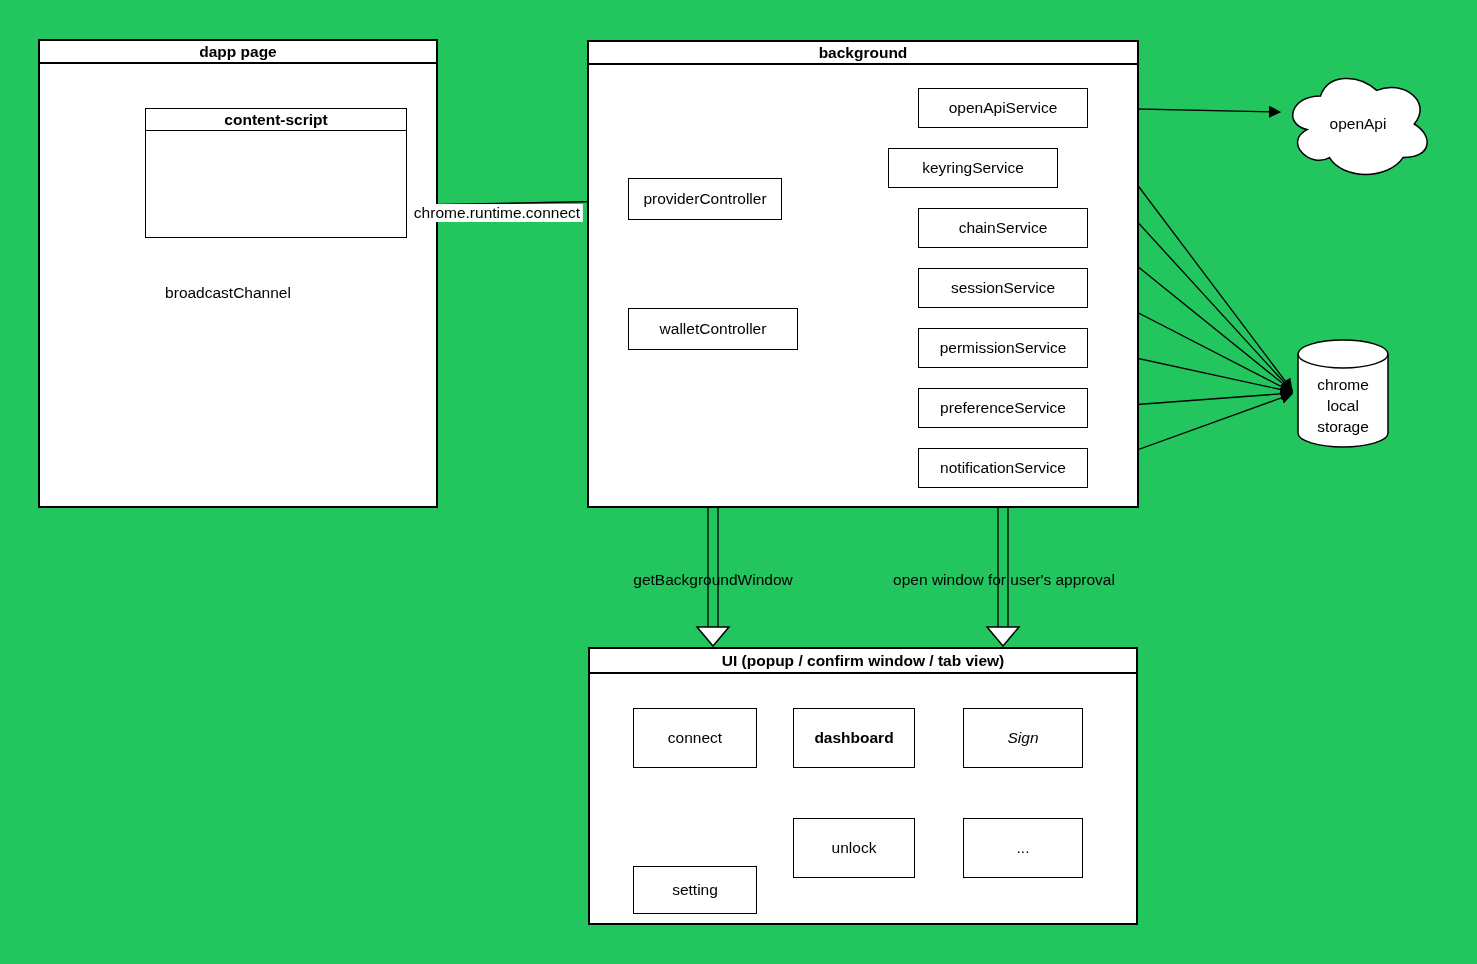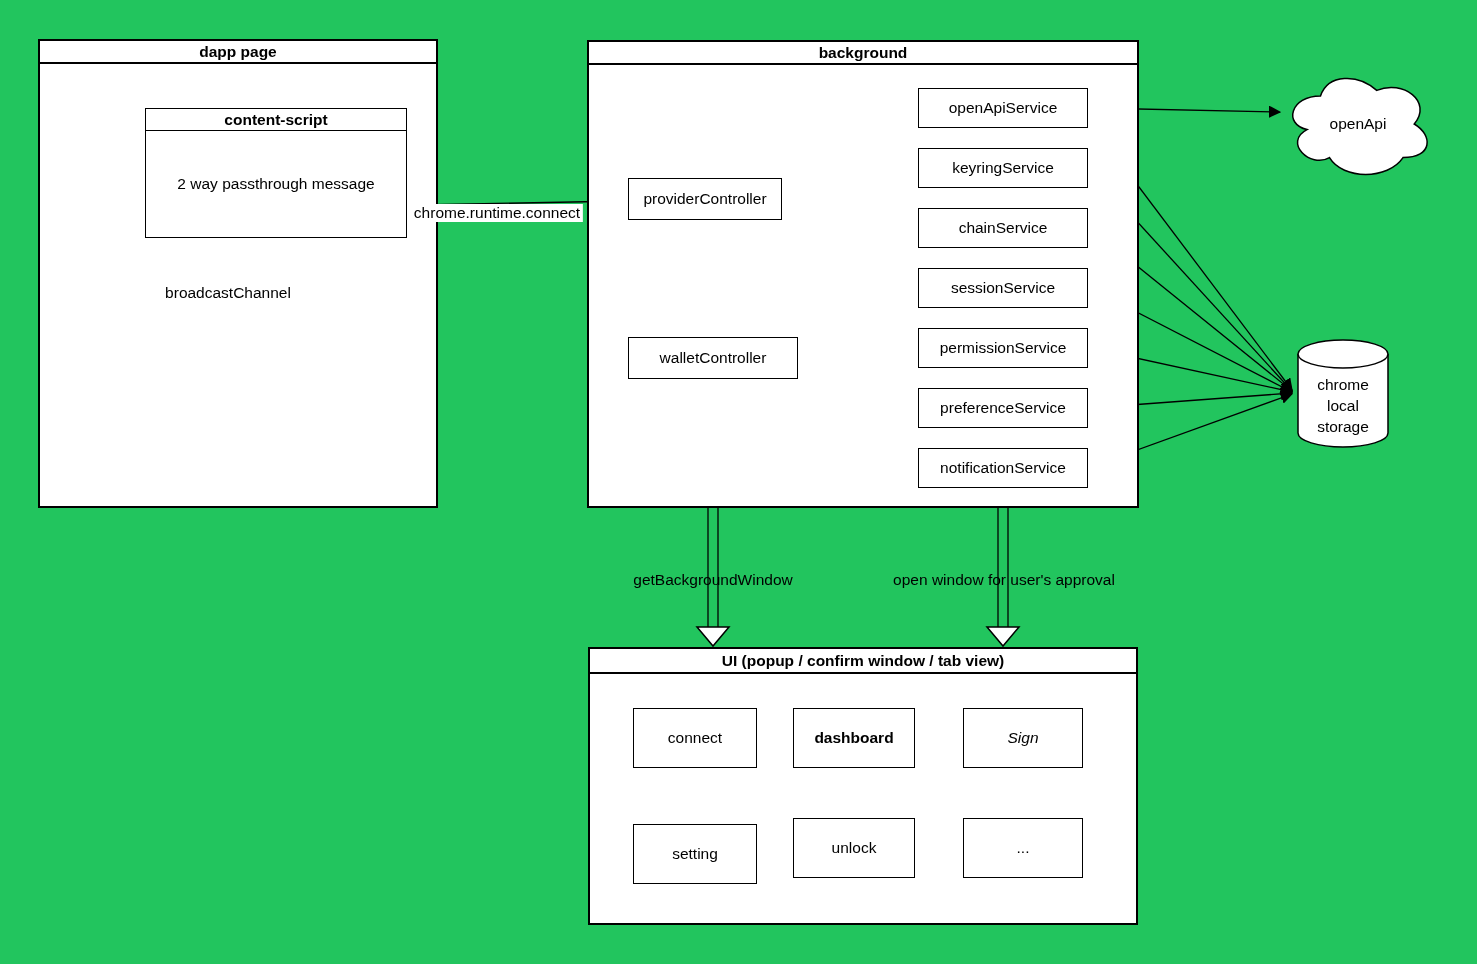--- a/index.html
+++ b/index.html
@@ -108,40 +108,39 @@
   </svg>
 
   <div class="node container" style="left:38px;top:39px;width:400px;height:469px;">
     <div class="hdr" style="height:23px;">
       <span>dapp page</span>
     </div>
   </div>
 
   <div class="node titled-box" style="left:98px;top:108px;width:262px;height:130px;margin-left:47px;">
     <div class="hdr">content-script</div>
-    <div class="body" style="height:106px;">2 way passthrough message</div>
   </div>
 
 
   <div class="edge-label" style="left:228px;top:293px;">broadcastChannel</div>
 
   <div class="edge-label" style="left:497px;top:206px;margin-top:7px;">chrome.runtime.connect</div>
 
   <div class="node container" style="left:587px;top:40px;width:552px;height:468px;">
     <div class="hdr" style="height:23px;text-align:center;">
       <span>background</span>
     </div>
   </div>
 
   <div class="node box" style="left:628px;top:178px;width:154px;height:42px;">providerController</div>
 
-  <div class="node box" style="left:628px;top:308px;width:170px;height:42px;margin-top:29px;">walletController</div>
+  <div class="node box" style="left:628px;top:308px;width:170px;height:42px;">walletController</div>
 
   <div class="node box" style="left:918px;top:88px;width:170px;height:40px;">openApiService</div>
-  <div class="node box" style="left:918px;top:148px;width:170px;height:40px;text-align:center;">keyringService</div>
+  <div class="node box" style="left:888px;top:148px;width:170px;height:40px;text-align:center;">keyringService</div>
   <div class="node box" style="left:918px;top:208px;width:170px;height:40px;">chainService</div>
   <div class="node box" style="left:918px;top:268px;width:170px;height:40px;">sessionService</div>
   <div class="node box" style="left:918px;top:328px;width:170px;height:40px;">permissionService</div>
   <div class="node box" style="left:918px;top:388px;width:170px;height:40px;">preferenceService</div>
   <div class="node box" style="left:918px;top:448px;width:170px;height:40px;">notificationService</div>
 
   <div class="cloud-label" style="left:1283px;top:115px;">openApi</div>
 
   <div class="cyl-label" style="left:1298px;top:374px;">
     <div>chrome</div>
@@ -154,17 +153,17 @@
 
   <div class="node container" style="left:588px;top:647px;width:550px;height:278px;">
     <div class="hdr" style="height:25px;">
       <span>UI (popup / confirm window / tab view)</span>
     </div>
   </div>
 
   <div class="node box" style="left:633px;top:708px;width:124px;height:60px;">connect</div>
   <div class="node box" style="left:793px;top:708px;width:122px;height:60px;font-weight:bold;">dashboard</div>
   <div class="node box" style="left:963px;top:708px;width:120px;height:60px;font-style:italic;">Sign</div>
-  <div class="node box" style="left:633px;top:824px;width:124px;height:60px;">setting</div>
+  <div class="node box" style="left:633px;top:866px;width:124px;height:48px;">setting</div>
   <div class="node box" style="left:793px;top:818px;width:122px;height:60px;">unlock</div>
   <div class="node box" style="left:963px;top:818px;width:120px;height:60px;">...</div>
 
 </div>
 
 </body></html>

